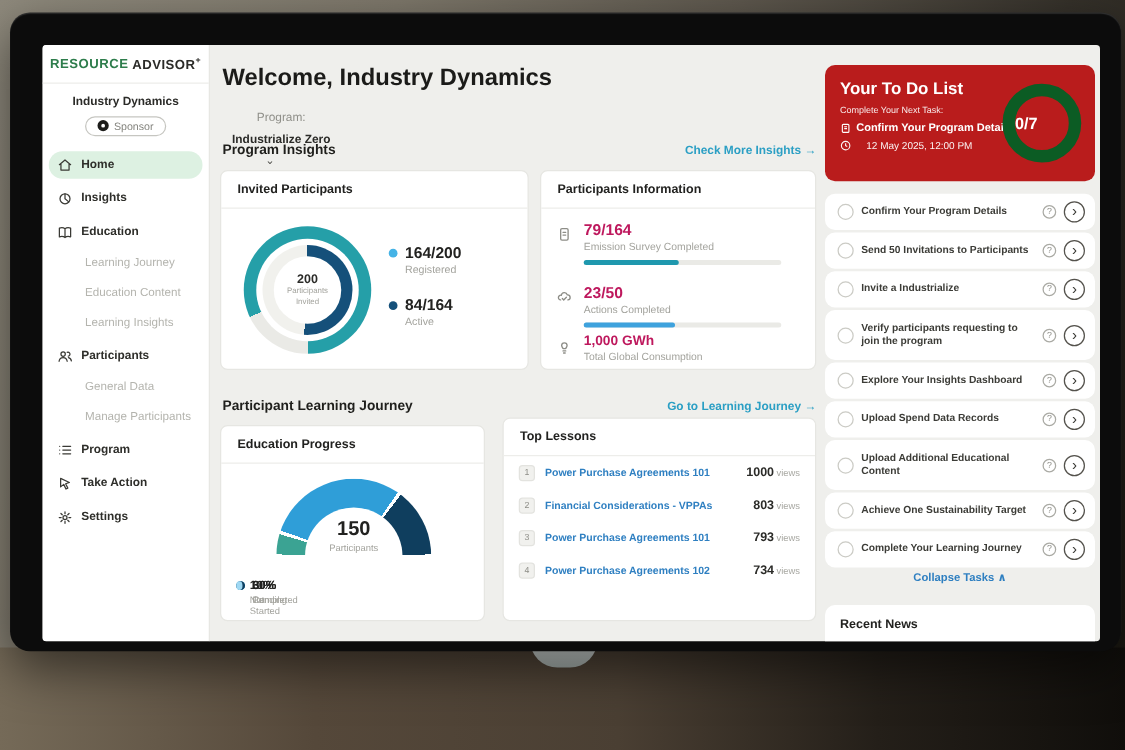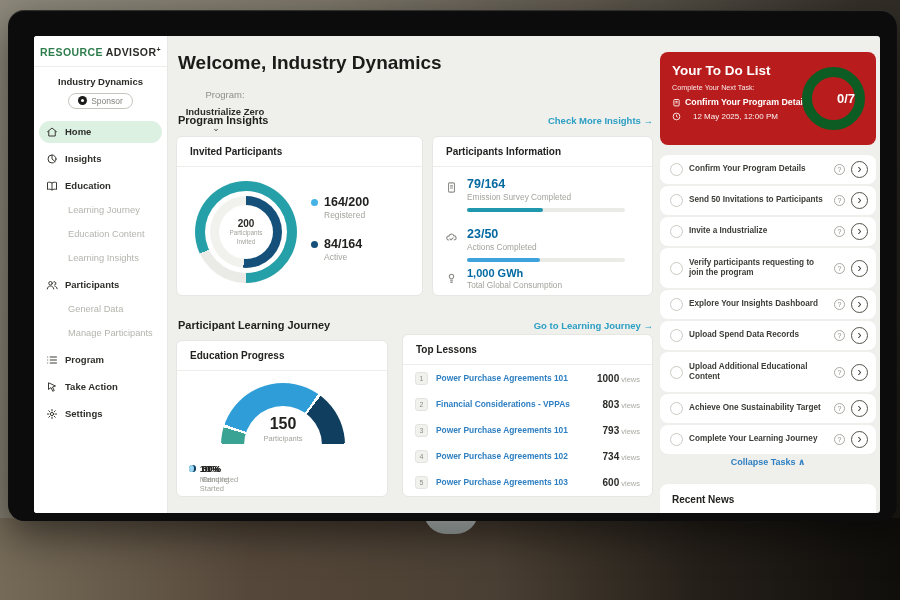--- a/index.html
+++ b/index.html
@@ -55,21 +55,21 @@
   .donut-val{font-size:10px;font-weight:bold;color:#2b2b28;}
   .donut-lab{font-size:6.3px;color:#a3a39d;width:44px;line-height:1.3;}
   .leg{position:absolute;display:flex;align-items:flex-start;gap:6px;}
   .leg-dot{width:7px;height:7px;border-radius:50%;margin-top:4px;}
   .leg-val{font-size:12.5px;font-weight:bold;color:#222220;}
   .leg-lab{font-size:8.5px;color:#a3a39d;margin-top:1px;}
   
   .stat{position:absolute;left:12px;display:flex;gap:9px;}
   .stat-ic{width:13px;height:13px;color:#8d8d87;margin-top:4px;}
   .stat-ic svg{width:13px;height:13px;}
-  .stat-val{font-size:12.5px;font-weight:bold;color:#0369a1;}
+  .stat-val{font-size:12.5px;font-weight:bold;color:#be185d;}
   .stat-lab{font-size:8.3px;color:#a3a39d;margin-top:1px;}
   .bar{width:158px;height:4px;background:#eaeae6;border-radius:2px;margin-top:6px;}
   .bar-fill{height:100%;border-radius:2px;}
   
   .gauge-wrap{position:absolute;left:44px;top:42px;width:124px;height:62px;overflow:hidden;}
   .gauge-circle{width:124px;height:124px;border-radius:50%;}
   .gauge-hole{position:absolute;left:23px;top:23px;width:78px;height:78px;border-radius:50%;background:#fff;}
   .gauge-leg{position:absolute;left:12px;top:122px;display:flex;gap:22px;}
   .gauge-leg .leg-dot{margin-top:2px;}
   .gauge-leg .leg-val{font-size:9.5px;}
@@ -83,21 +83,21 @@
   .views-l{font-size:7.5px;color:#a8a8a2;margin-left:2px;}
   
   .todo-head{position:absolute;left:626px;top:16px;width:216px;height:93px;background:#b91c1c;
         border-radius:8px;color:#fff;padding:11px 12px;}
   .todo-title{font-size:13.5px;font-weight:bold;}
   .todo-sub{font-size:7.2px;margin-top:5px;opacity:.9;}
   .todo-task{font-size:8.8px;font-weight:bold;margin-top:5px;display:flex;align-items:center;gap:4px;}
   .todo-date{font-size:8px;margin-top:5px;display:flex;align-items:center;gap:12px;opacity:.95;}
   .mini-ic{width:9px;height:9px;display:inline-flex;} .mini-ic svg{width:9px;height:9px;}
   .ring{position:absolute;right:11px;top:15px;width:63px;height:63px;border-radius:50%;
-        border:10px solid #0c5c24;display:flex;align-items:center;justify-content:flex-end;}
+        border:10px solid #0c5c24;display:flex;align-items:center;justify-content:flex-start;}
   .ring-val{font-size:13px;font-weight:bold;color:#fff;}
   .tasks{position:absolute;left:626px;top:119px;width:216px;}
   .task{background:#fff;border:1px solid #ececе8;border-radius:8px;margin-bottom:2px;
         display:flex;align-items:center;gap:6px;padding:0 8px 0 10px;height:29px;}
   .task.tall{height:40px;}
   .task-check{width:13px;height:13px;border-radius:50%;border:1.5px solid #cbcbc5;flex:none;cursor:pointer;}
   .task-label{flex:1;font-size:8.2px;font-weight:bold;color:#3c3c37;line-height:1.25;}
   .help{width:11px;height:11px;border-radius:50%;border:1px solid #aaaaa4;color:#8d8d87;font-size:7px;
         display:flex;align-items:center;justify-content:center;flex:none;cursor:pointer;}
   .go{width:17px;height:17px;border-radius:50%;border:1.5px solid #54524c;color:#3a3a35;font-size:12px;
@@ -345,25 +345,20 @@
         <div class="lesson">
           <span class="rank">3</span>
           <span class="lesson-title">Power Purchase Agreements 101</span>
           <span><span class="views-n">793</span><span class="views-l">views</span></span>
         </div>
         <div class="lesson">
           <span class="rank">4</span>
           <span class="lesson-title">Power Purchase Agreements 102</span>
           <span><span class="views-n">734</span><span class="views-l">views</span></span>
         </div>
-        <div class="lesson">
-          <span class="rank">5</span>
-          <span class="lesson-title">Power Purchase Agreements 103</span>
-          <span><span class="views-n">600</span><span class="views-l">views</span></span>
-        </div>
       </div>
 
       <div class="todo-head">
         <div class="todo-title">Your To Do List</div>
         <div class="todo-sub">Complete Your Next Task:</div>
         <div class="todo-task">
           <span class="mini-ic">
               <svg viewBox="0 0 24 24" fill="none" stroke="#fff" stroke-width="2.4">
                 <rect x="5" y="4" width="14" height="17" rx="2"></rect>
                 <path d="M9 9h6M9 13h6"></path>

